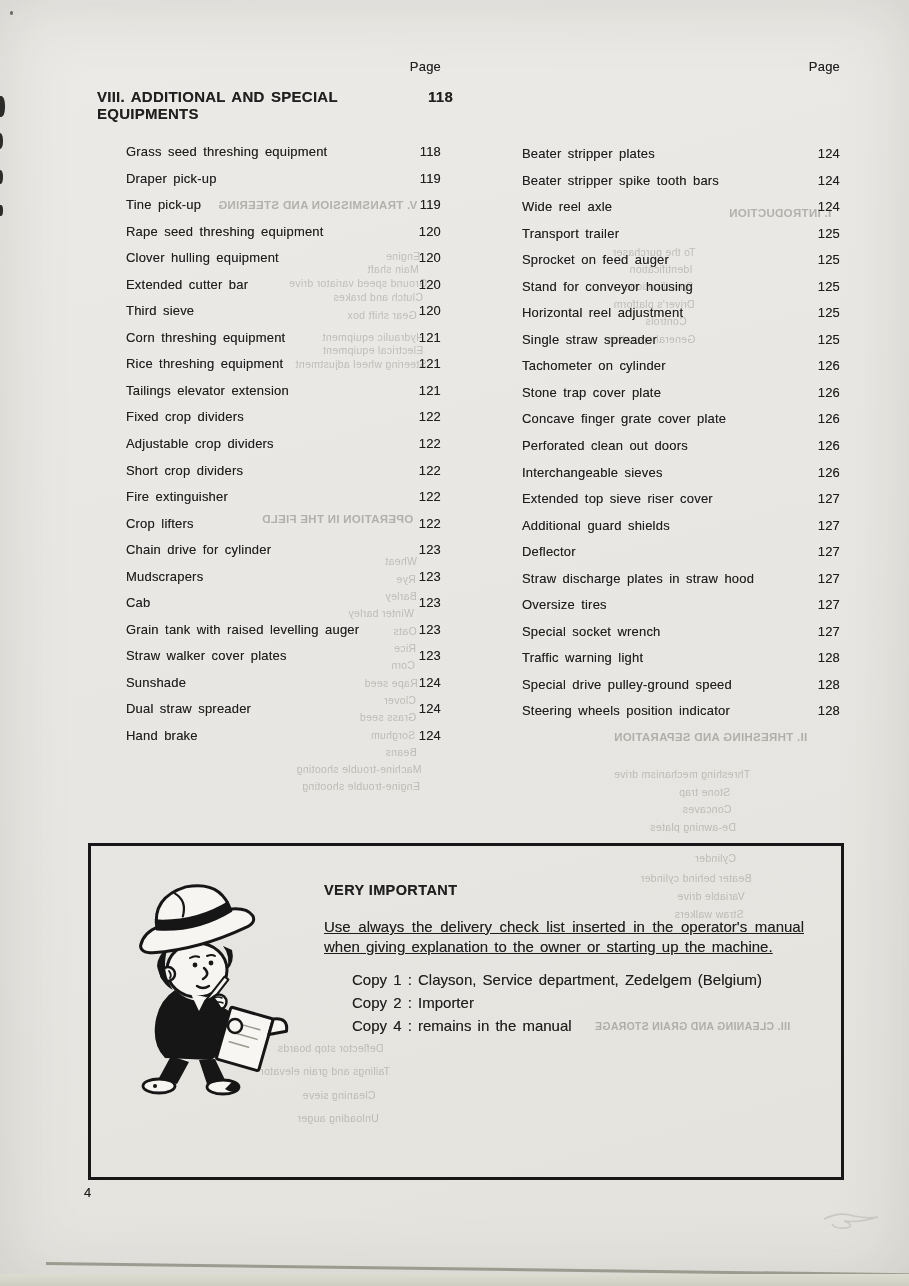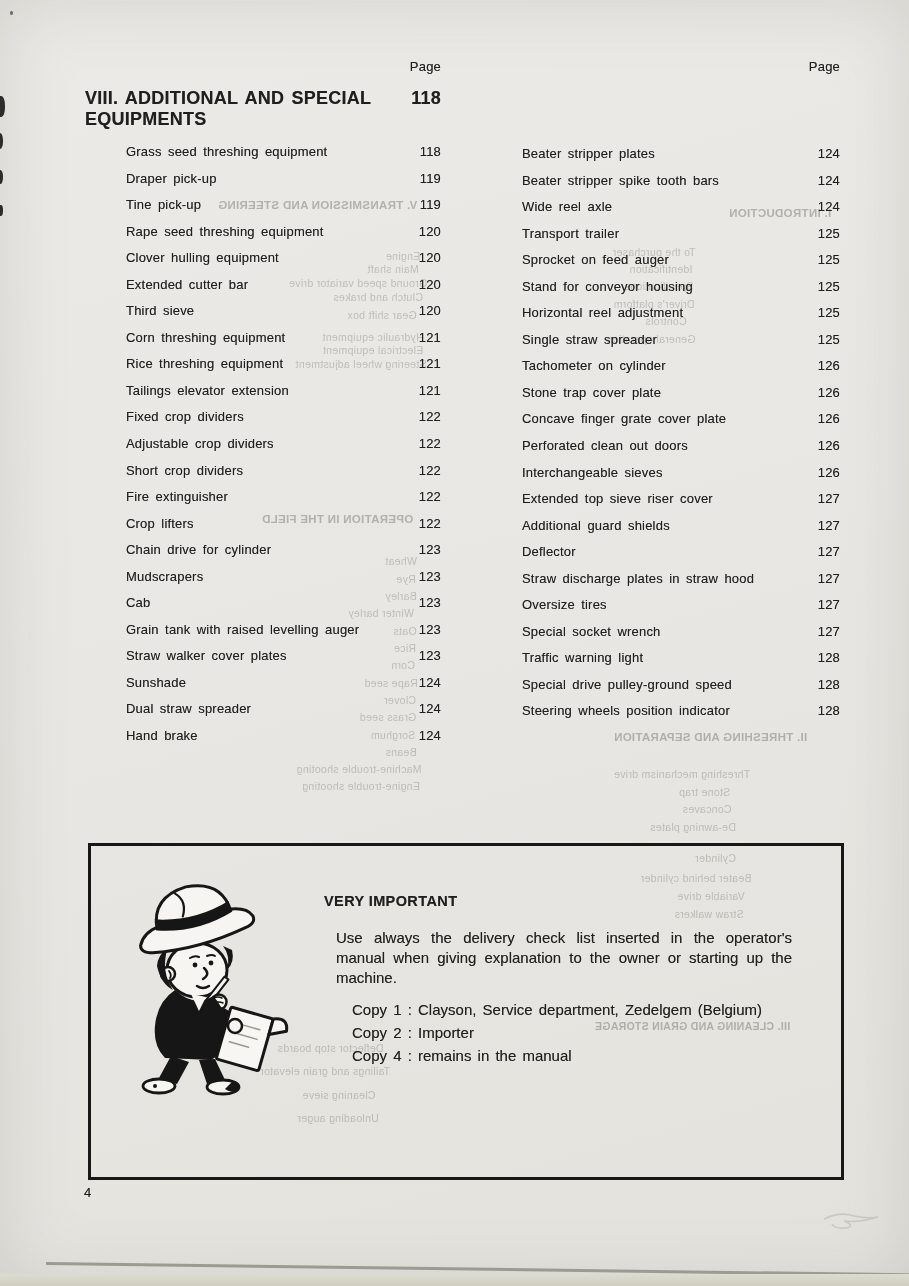--- a/index.html
+++ b/index.html
@@ -15,43 +15,43 @@
   }
   .ink{ text-shadow:0 0 0.5px rgba(30,30,30,0.5); }
 
   .page-col-label{
     position:absolute;top:59px;font-size:13px;letter-spacing:0.2px;
   }
   .page-col-label.left{left:126px;width:315px;text-align:right;}
   .page-col-label.right{left:522px;width:318px;text-align:right;}
 
   .section-heading{
-    position:absolute;left:85px;top:88px;width:356px;
+    position:absolute;left:97px;top:88px;width:356px;
     display:flex;align-items:flex-start;
-    font-size:18px;font-weight:bold;letter-spacing:0.25px;
+    font-size:15px;font-weight:bold;letter-spacing:0.25px;
   }
   .section-heading .heading-title{word-spacing:2px;}
 
   .toc-col{position:absolute;font-size:13px;}
   #toc-left{left:126px;top:144px;width:315px;}
   #toc-right{left:522px;top:146px;width:318px;}
   .toc-row{
     display:flex;justify-content:space-between;align-items:flex-start;
     height:26.55px;letter-spacing:0.2px;word-spacing:2.5px;
   }
   .toc-page{word-spacing:0;}
 
   .important-box{
     position:absolute;left:88px;top:843px;width:750px;height:331px;
     border:3px solid #171717;
   }
   .cartoon{position:absolute;left:20px;top:30px;}
   .box-text{position:absolute;left:233px;top:36px;width:480px;}
-  .box-title{font-size:14.5px;font-weight:bold;letter-spacing:0.4px;margin:11px 0 19px 0;}
-  .box-para{font-size:15px;line-height:19.8px;word-spacing:2px;margin:12px;}
+  .box-title{font-size:14.5px;font-weight:bold;letter-spacing:0.4px;margin:0 0 19px 0;}
+  .box-para{font-size:15px;line-height:19.8px;word-spacing:2px;margin:0;text-decoration:underline;}
   .box-para.justify{text-align:justify;}
   .box-para.p1{margin-bottom:11px;}
   .box-para.p2{margin-bottom:10px;}
   .box-para.p3{margin-bottom:8px;}
   .copy-line{font-size:15px;line-height:23px;word-spacing:2px;margin-left:28px;}
 
   .footer-page-number{position:absolute;left:84px;top:1185px;font-size:13px;}
 
   .ghost{
     position:absolute;transform:scaleX(-1);

